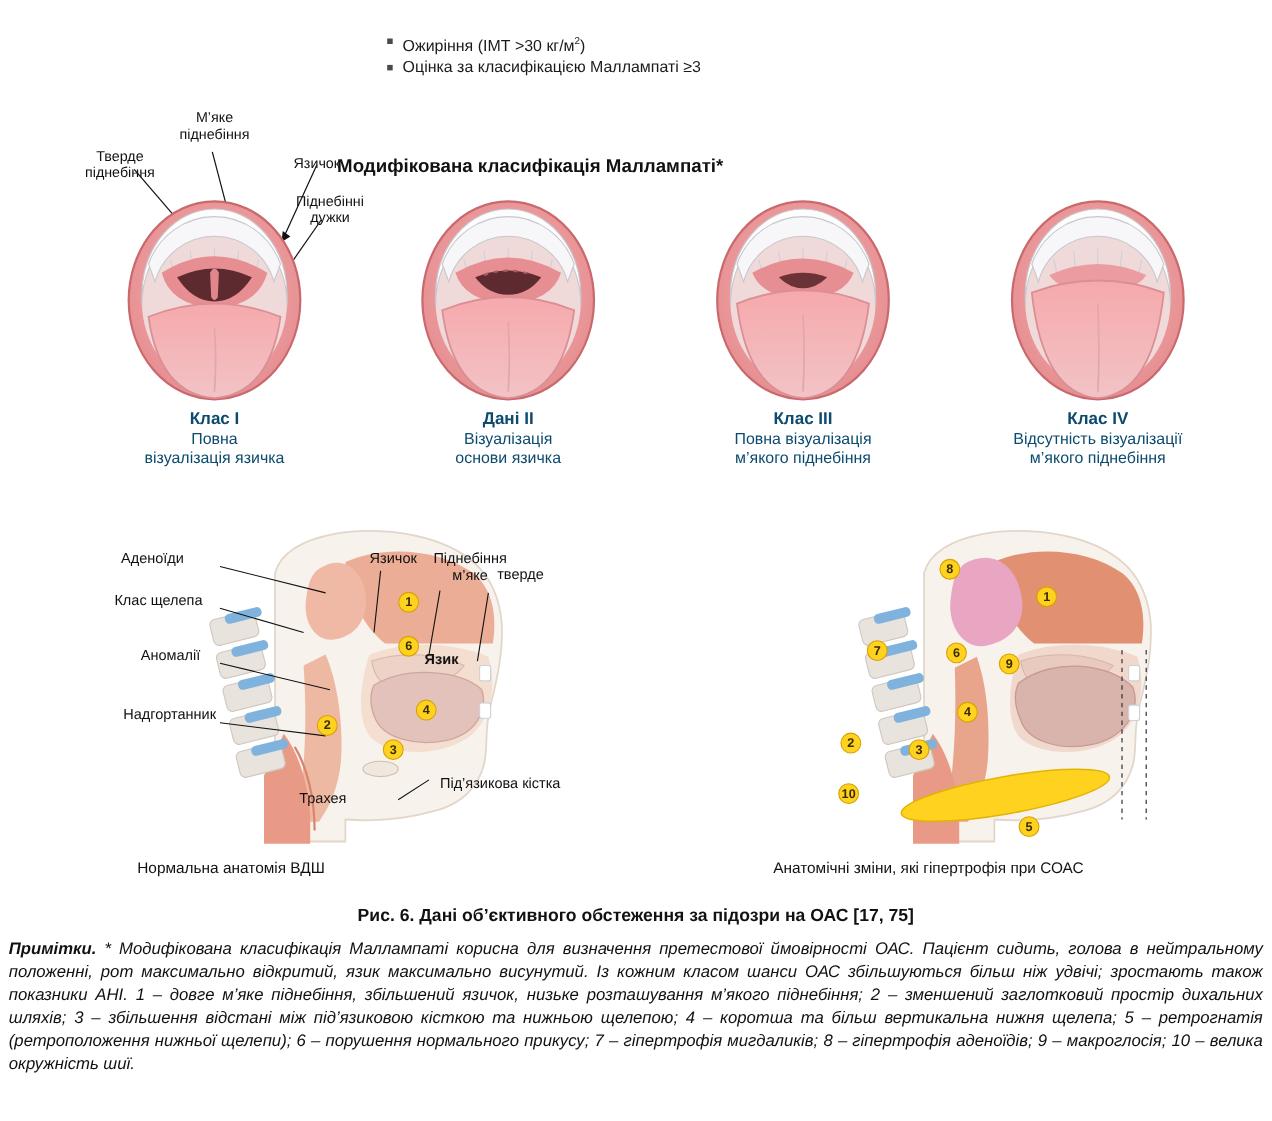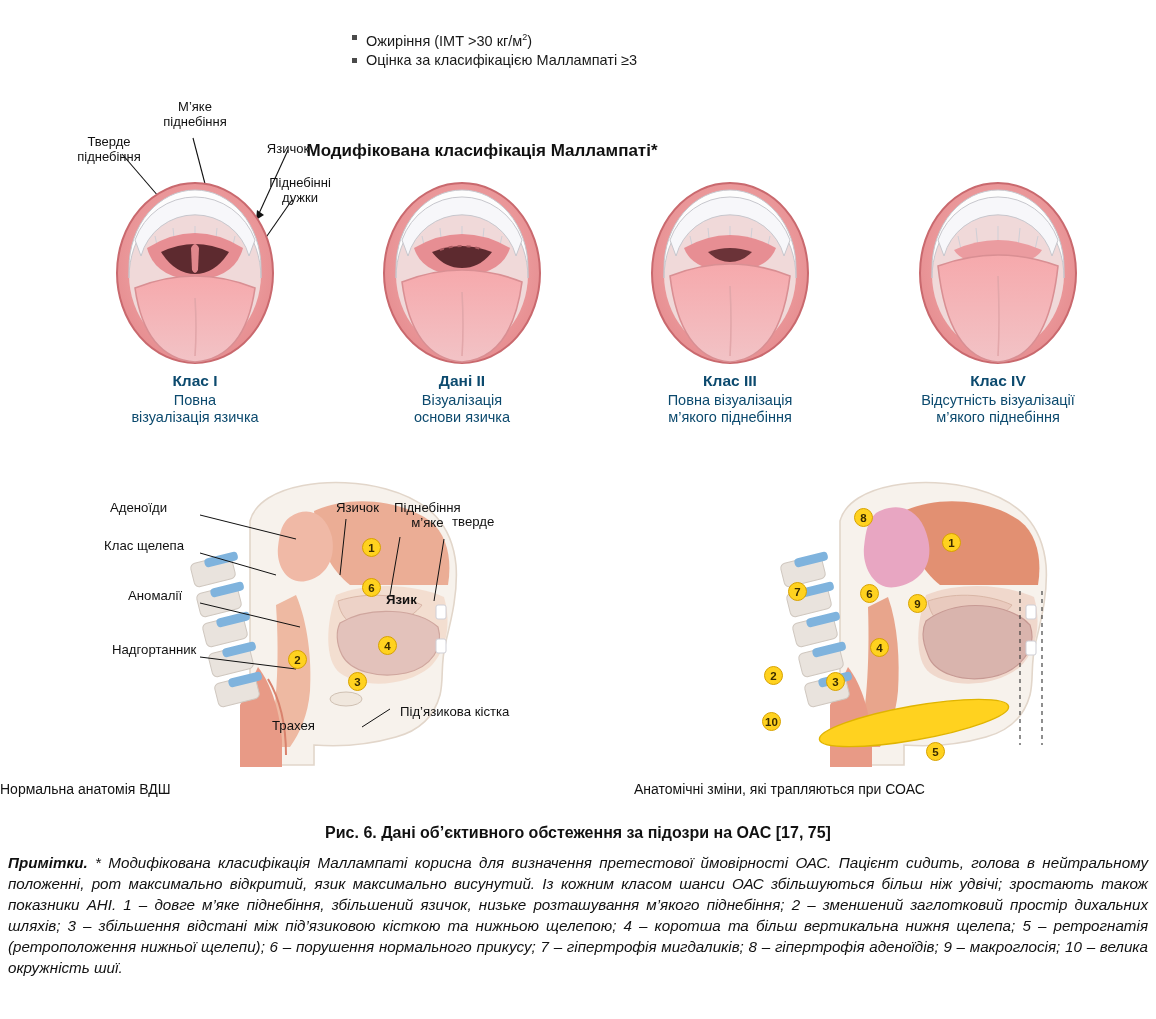--- a/index.html
+++ b/index.html
@@ -35,21 +35,21 @@
   }
   .mouth{position:absolute;top:178px;width:200px;height:190px;}
   .mouth svg{display:block;}
   .cls-caption{position:absolute;text-align:center;width:230px;font-size:14.5px;line-height:17.5px;color:#0c4a6e;}
   .cls-caption .cls-name{font-weight:bold;font-size:15.5px;display:block;margin-bottom:2px;}
 
   
   .lead-label{position:absolute;font-size:13px;line-height:15px;color:#111;text-align:center;}
 
   
-  .anat-caption{position:absolute;font-size:14px;color:#111;text-align:left;width:420px;}
+  .anat-caption{position:absolute;font-size:14px;color:#111;text-align:center;width:420px;}
   .numdot{
     position:absolute;width:19px;height:19px;border-radius:50%;
     background:#ffd21f;border:1.4px solid #d8a200;
     color:#3a2c00;font-size:11.5px;font-weight:bold;
     display:flex;align-items:center;justify-content:center;
     box-sizing:border-box;
   }
   .anat-label{position:absolute;font-size:13.2px;color:#111;}
 
   
@@ -316,19 +316,19 @@
 <div class="numdot" style="top:582px;left:788px;">7</div>
 <div class="numdot" style="top:584px;left:860px;">6</div>
 <div class="numdot" style="top:594px;left:908px;">9</div>
 <div class="numdot" style="top:638px;left:870px;">4</div>
 <div class="numdot" style="top:666px;left:764px;">2</div>
 <div class="numdot" style="top:672px;left:826px;">3</div>
 <div class="numdot" style="top:712px;left:762px;">10</div>
 <div class="numdot" style="top:742px;left:926px;">5</div>
 
 <div class="anat-caption" style="top:781px;left:0px;">Нормальна анатомія ВДШ</div>
-<div class="anat-caption" style="top:781px;left:634px;">Анатомічні зміни, які трапляються при СОАС</div>
+<div class="anat-caption" style="top:781px;left:634px;">Анатомічні зміни, які гіпертрофія при СОАС</div>
 
 <div class="abs" id="fig-caption">Рис. 6. Дані об’єктивного обстеження за підозри на ОАС [17, 75]</div>
 
 <div class="abs" id="notes">
   <b>Примітки.</b><span> * Модифікована класифікація Маллампаті корисна для визначення претестової ймовірності ОАС. Пацієнт сидить, голова в нейтральному положенні, рот максимально відкритий, язик максимально висунутий. Із кожним класом шанси ОАС збільшуються більш ніж удвічі; зростають також показники АНІ. 1 – довге м’яке піднебіння, збільшений язичок, низьке розташування м’якого піднебіння; 2 – зменшений заглотковий простір дихальних шляхів; 3 – збільшення відстані між під’язиковою кісткою та нижньою щелепою; 4 – коротша та більш вертикальна нижня щелепа; 5 – ретрогнатія (ретроположення нижньої щелепи); 6 – порушення нормального прикусу; 7 – гіпертрофія мигдаликів; 8 – гіпертрофія аденоїдів; 9 – макроглосія; 10 – велика окружність шиї.</span>
 </div>
 
 </body></html>

